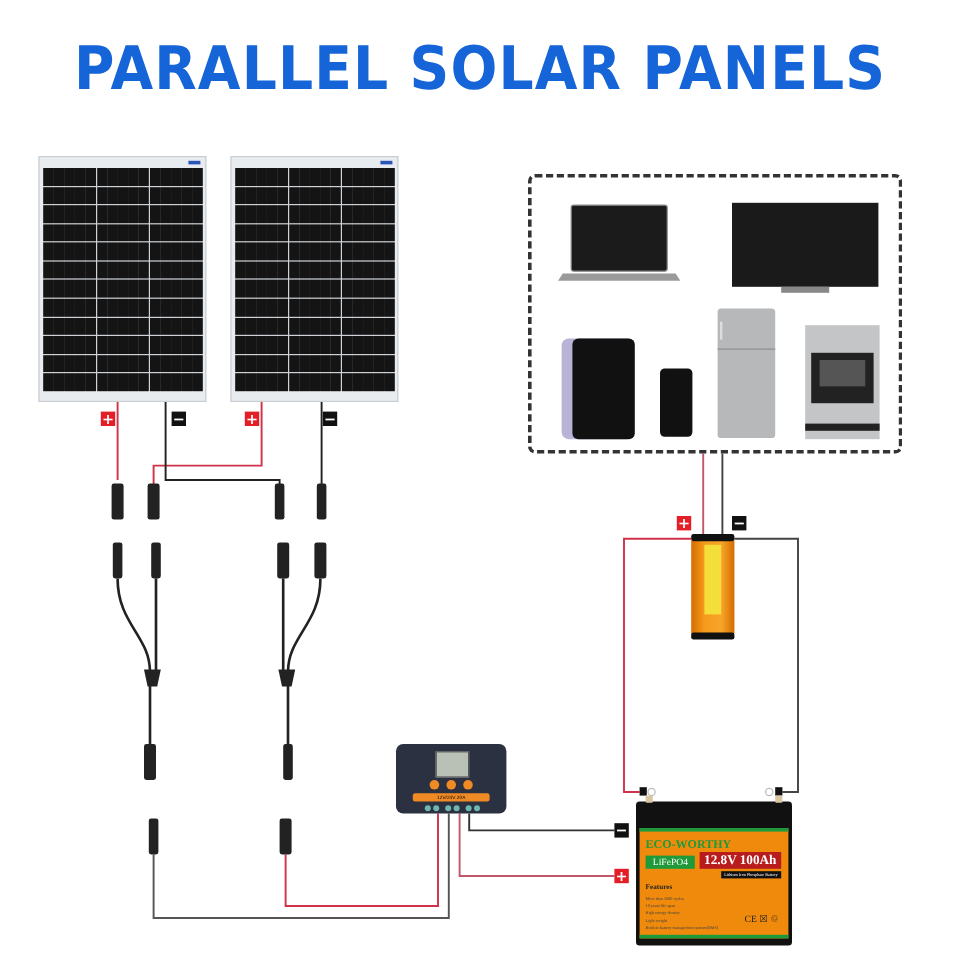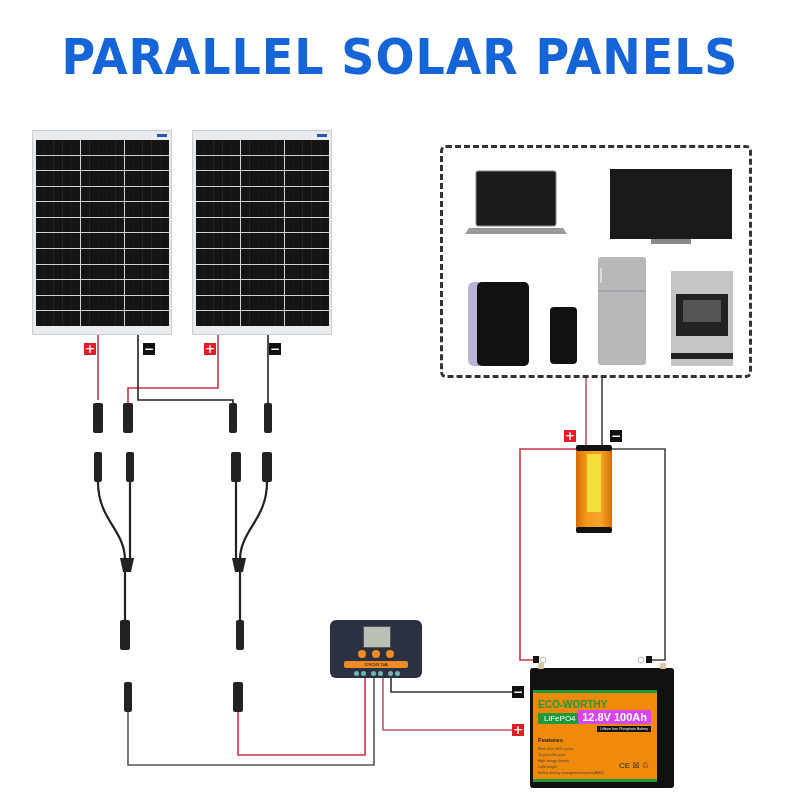--- a/index.html
+++ b/index.html
@@ -17,25 +17,25 @@
   .connector{position:absolute;width:10px;background:#222;border-radius:2px;}
   .ctrl{position:absolute;left:330px;top:620px;width:92px;height:58px;background:#2b3140;border-radius:6px;}
   .ctrl .lcd{position:absolute;left:33px;top:6px;width:26px;height:20px;background:#b9c0b6;border:1px solid #555;}
   .ctrl .btn{position:absolute;top:30px;width:8px;height:8px;border-radius:50%;background:#f08a24;}
   .ctrl .band{position:absolute;left:14px;top:41px;width:64px;height:7px;background:#f08a24;border-radius:2px;font-size:4px;color:#000;text-align:center;line-height:7px;}
   .ctrl .term{position:absolute;top:51px;width:5px;height:5px;border-radius:50%;background:#6fb6b0;}
   .inverter{position:absolute;left:576px;top:448px;width:36px;height:82px;background:linear-gradient(90deg,#d66c00,#f59a1c 30%,#f7a52a 70%,#d66c00);border-radius:3px;}
   .inverter .strip{position:absolute;left:11px;top:6px;width:14px;height:58px;background:#f4df3a;}
   .inverter .cap{position:absolute;left:0;top:-3px;width:36px;height:6px;background:#111;border-radius:2px;}
   .inverter .foot{position:absolute;left:0;bottom:-3px;width:36px;height:6px;background:#111;border-radius:2px;}
-  .battery{position:absolute;left:530px;top:668px;width:144px;height:120px;background:#111;border-radius:3px;}
+  .battery{position:absolute;left:530px;top:668px;width:130px;height:120px;background:#111;border-radius:3px;font-family:Liberation Serif, serif;}
   .battery .face{position:absolute;left:3px;top:22px;width:124px;height:92px;background:#f08a0c;border-top:3px solid #1e9a3a;border-bottom:3px solid #1e9a3a;box-sizing:border-box;}
   .battery .brand{position:absolute;left:5px;top:6px;color:#1e9a3a;font-weight:bold;font-size:10px;}
   .battery .chem{position:absolute;left:5px;top:20px;background:#1e9a3a;color:#fff;font-size:8px;padding:1px 6px;}
-  .battery .spec{position:absolute;right:6px;top:17px;background:#d946ef;color:#fff;font-weight:bold;font-size:11px;padding:1px 4px;}
+  .battery .spec{position:absolute;right:6px;top:17px;background:#b91c1c;color:#fff;font-weight:bold;font-size:11px;padding:1px 4px;}
   .battery .sub{position:absolute;right:6px;top:33px;background:#111;color:#fff;font-size:3.5px;padding:1px 3px;}
   .battery .feat{position:absolute;left:5px;top:44px;font-size:6px;font-weight:bold;color:#222;}
   .battery ul{position:absolute;left:5px;top:53px;margin:0;padding:0;list-style:none;font-size:3.5px;color:#444;line-height:6px;}
   .battery .cert{position:absolute;right:8px;top:68px;font-size:8px;color:#222;}
   .post{position:absolute;top:-5px;width:6px;height:6px;background:#d8c7a0;border-radius:1px;}
 </style>
 </head>
 <body>
 
 <div class="title">PARALLEL SOLAR PANELS</div>

